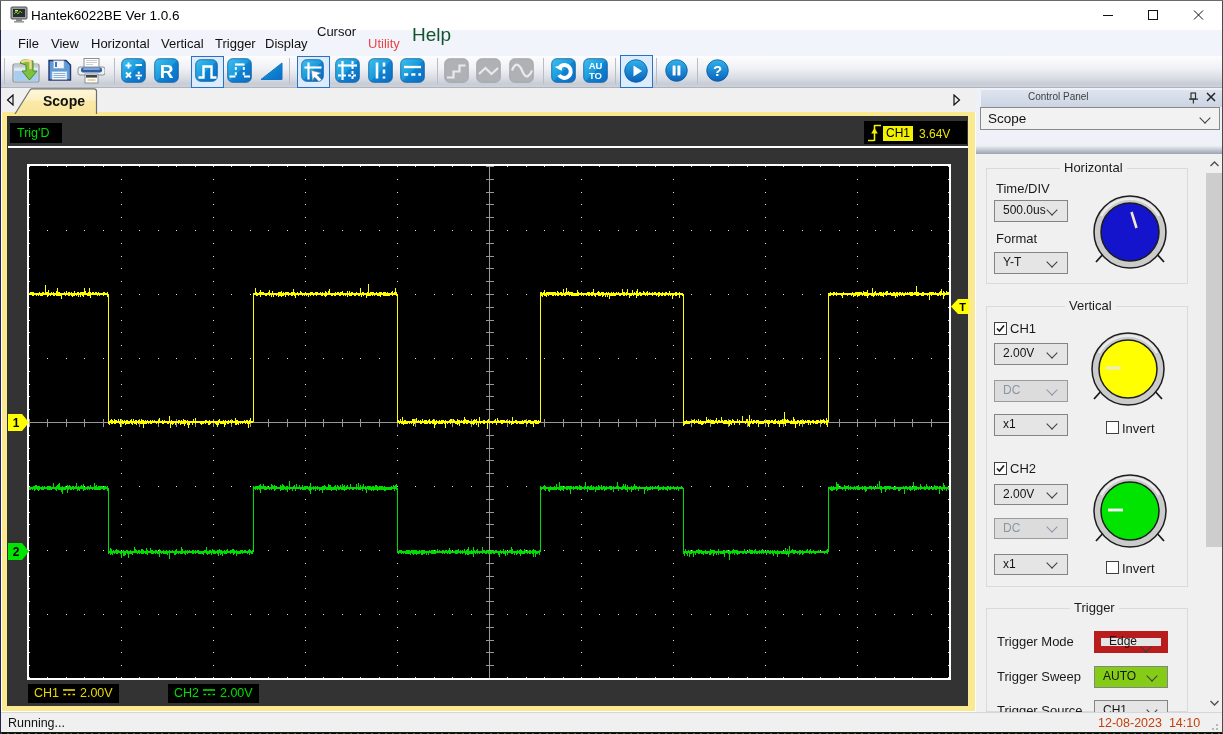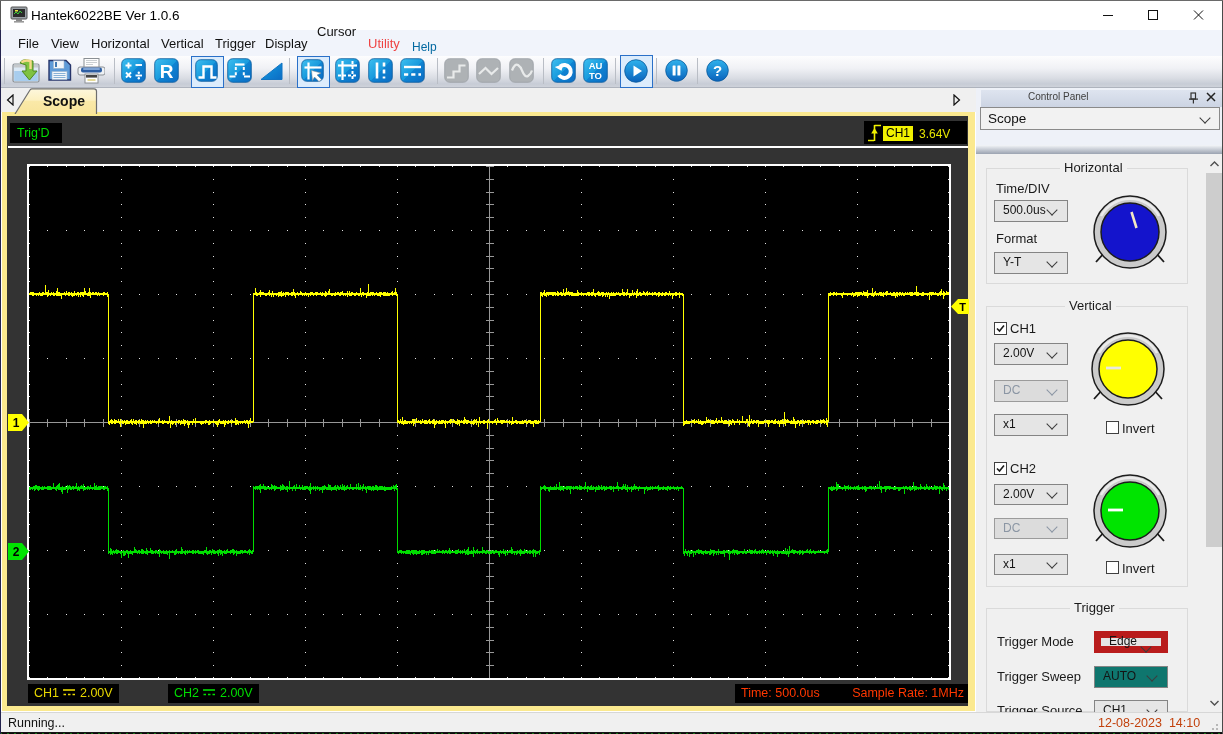--- a/index.html
+++ b/index.html
@@ -25,21 +25,21 @@
 
 <div class="abs" style="left:0;top:30px;width:1223px;height:26px;background:#f1f4fb"></div>
 <span style="position:absolute;left:18px;top:36px;font-size:13px;color:#111">File</span>
     <span style="position:absolute;left:51px;top:36px;font-size:13px;color:#111">View</span>
     <span style="position:absolute;left:91px;top:36px;font-size:13px;color:#111">Horizontal</span>
     <span style="position:absolute;left:161px;top:36px;font-size:13px;color:#111">Vertical</span>
     <span style="position:absolute;left:215px;top:36px;font-size:13px;color:#111">Trigger</span>
     <span style="position:absolute;left:265px;top:36px;font-size:13px;color:#111">Display</span>
     <span style="position:absolute;left:317px;top:24px;font-size:13px;color:#111">Cursor</span>
     <span style="position:absolute;left:368px;top:36px;font-size:13px;color:#ef4444">Utility</span>
-    <span style="position:absolute;left:412px;top:40px;font-size:12px;color:#0369a1">Help</span>
+    <span style="position:absolute;left:412px;top:24px;font-size:19px;color:#14532d">Help</span>
 
 <div class="abs" style="left:0;top:56px;width:1223px;height:31px;background:linear-gradient(#fdfdfe,#f0f1f5 40%,#d9dce3 72%,#c7ccd6 90%,#ced2da);border-bottom:1px solid #aeb3bd"></div>
 <svg style="position:absolute;left:0;top:0" width="0" height="0">
       <defs>
 <linearGradient id="bg" x1="0" y1="0" x2="1" y2="1">
 <stop offset="0" stop-color="#3fc0f0"></stop>
           <stop offset="0.5" stop-color="#189add"></stop>
           <stop offset="0.52" stop-color="#0f84d2"></stop>
           <stop offset="1" stop-color="#0c6cc4"></stop>
 </linearGradient>
@@ -258,24 +258,20 @@
 <text x="11.5" y="11.5" font-size="11" font-weight="bold" fill="#000" text-anchor="middle" font-family="Liberation Sans, sans-serif">T</text>
     </svg>
 <div class="abs" style="left:28px;top:684px;width:85px;height:19px;background:#000;color:#e8d800;font-size:12.5px;line-height:19px;padding-left:6px">CH1 <svg width="14" height="12" viewBox="0 0 14 12" style="vertical-align:-1px">
         <path d="M1 4 H13" stroke="#e8d800" stroke-width="1.6"></path>
         <path d="M1.5 8.5 H4 M6 8.5 H8.5 M10.5 8.5 H13" stroke="#e8d800" stroke-width="1.4"></path>
       </svg> 2.00V</div>
 <div class="abs" style="left:168px;top:684px;width:85px;height:19px;background:#000;color:#00dd00;font-size:12.5px;line-height:19px;padding-left:6px">CH2 <svg width="14" height="12" viewBox="0 0 14 12" style="vertical-align:-1px">
         <path d="M1 4 H13" stroke="#00dd00" stroke-width="1.6"></path>
         <path d="M1.5 8.5 H4 M6 8.5 H8.5 M10.5 8.5 H13" stroke="#00dd00" stroke-width="1.4"></path>
       </svg> 2.00V</div>
-<div class="abs" style="left:735px;top:684px;width:233px;height:19px;background:#000;color:#ff3800;font-size:12.5px;line-height:19px">
-<span style="position:absolute;left:6px">Time: 500.0us</span>
-      <span style="position:absolute;right:4px">Sample Rate: 1MHz</span>
-    </div>
 
 <div class="abs" style="left:976px;top:88px;width:247px;height:624px;background:#eef1f8"></div>
 <div class="abs" style="left:981px;top:90px;width:242px;height:17px;background:linear-gradient(#dee4ef,#ccd4e3)"></div>
 <span class="abs" style="left:1028px;top:91px;font-size:10px;color:#404040">Control Panel</span>
 <svg style="position:absolute;left:1188px;top:92px" width="11" height="12" viewBox="0 0 11 12">
 <g stroke="#333" stroke-width="1.2" fill="none">
 <rect x="3" y="1" width="4.5" height="6"></rect>
 <path d="M1 7.2 H10 M5.4 7.2 V11.4"></path>
 </g>
     </svg>
@@ -367,21 +363,21 @@
     <span style="position:absolute;left:1122px;top:561px;font-size:13px;color:#1a1a1a">Invert</span>
 
 <div style="position:absolute;left:986px;top:608px;width:202px;height:104px;border:1px solid #dadada;box-sizing:border-box"></div>
 <span style="position:absolute;left:1070px;top:600px;background:#f0f0f0;padding:0 4px;font-size:13px;color:#1a1a1a">Trigger</span>
 <span style="position:absolute;left:997px;top:634px;font-size:13px;color:#1a1a1a">Trigger Mode</span>
 <div style="position:absolute;left:1094px;top:631px;width:74px;height:22px;background:#e5e5e5;border:7px solid #b91c1c;box-sizing:border-box">
 <span style="position:absolute;left:8px;top:50%;transform:translateY(-54%);font-size:12px;color:#141414">Edge</span>
 <span style="position:absolute;right:11px;top:5px;width:7px;height:7px;border-right:1.4px solid #3c3c3c;border-bottom:1.4px solid #3c3c3c;transform:rotate(45deg)"></span>
 </div>
 <span style="position:absolute;left:997px;top:669px;font-size:13px;color:#1a1a1a">Trigger Sweep</span>
-<div style="position:absolute;left:1094px;top:666px;width:74px;height:22px;background:#0f766e;border:1px solid #848484;box-sizing:border-box">
+<div style="position:absolute;left:1094px;top:666px;width:74px;height:22px;background:#84cc16;border:1px solid #848484;box-sizing:border-box">
 <span style="position:absolute;left:8px;top:50%;transform:translateY(-54%);font-size:12px;color:#141414">AUTO</span>
 <span style="position:absolute;right:11px;top:5px;width:7px;height:7px;border-right:1.4px solid #3c3c3c;border-bottom:1.4px solid #3c3c3c;transform:rotate(45deg)"></span>
 </div>
 <span style="position:absolute;left:997px;top:703px;font-size:13px;color:#1a1a1a">Trigger Source</span>
 <div style="position:absolute;left:1094px;top:700px;width:74px;height:22px;background:#e5e5e5;border:1px solid #848484;box-sizing:border-box">
 <span style="position:absolute;left:8px;top:50%;transform:translateY(-54%);font-size:12px;color:#141414">CH1</span>
 <span style="position:absolute;right:11px;top:5px;width:7px;height:7px;border-right:1.4px solid #3c3c3c;border-bottom:1.4px solid #3c3c3c;transform:rotate(45deg)"></span>
 </div>
 
 <div class="abs" style="left:1206px;top:154px;width:17px;height:558px;background:#f0f0f0"></div>

